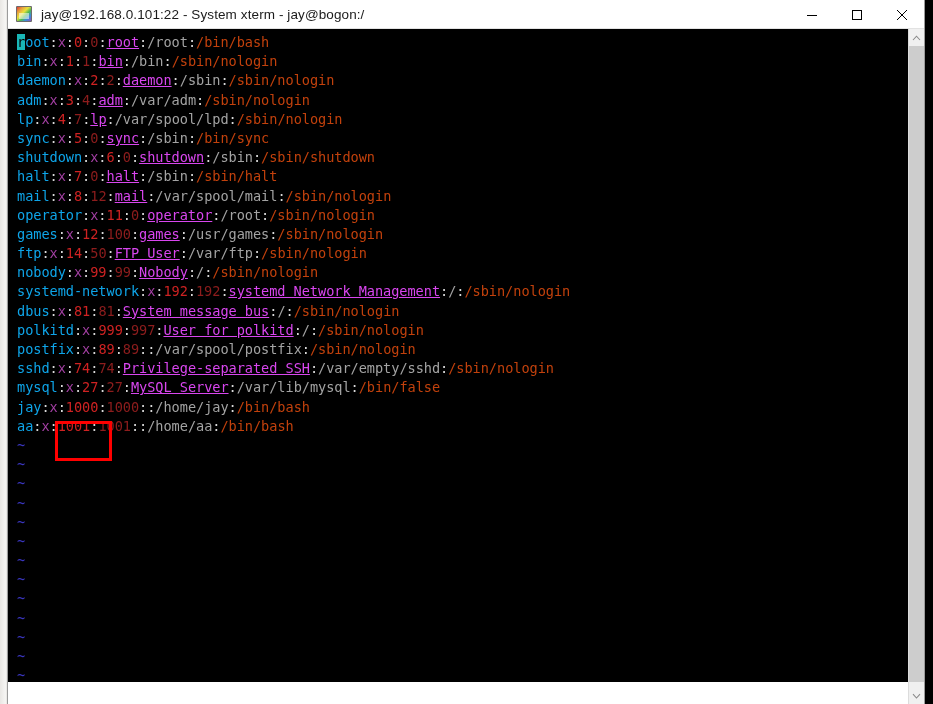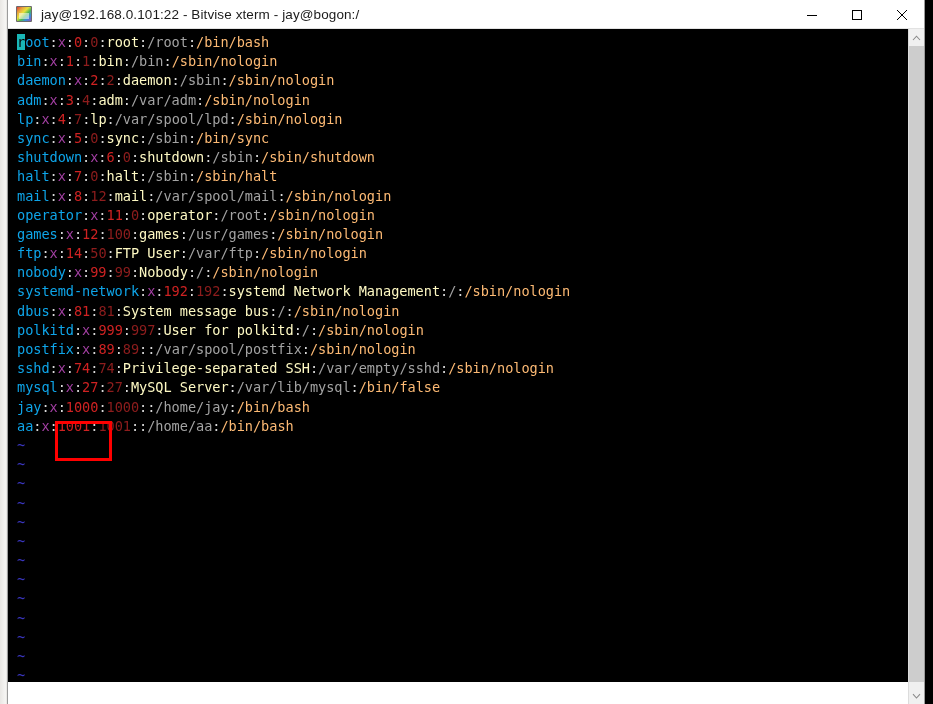--- a/index.html
+++ b/index.html
@@ -116,23 +116,23 @@
     white-space: pre;
     letter-spacing: -0.05px;
   }
   .ln { display: block; height: 19.2px; }
 
   
   .c-user   { color: #0ea5e9; }
   .c-x      { color: #a23fa2; }
   .c-uid    { color: #cf2222; }
   .c-gid    { color: #8e1d1d; }
-  .c-gecos  { color: #fef9c3; }
+  .c-gecos  { color: #d946ef; text-decoration: underline; }
   .c-home   { color: #a3a3a3; }
-  .c-shell  { color: #fdba74; }
+  .c-shell  { color: #c2410c; }
   .c-sep    { color: #d9d9d9; }
   .c-tilde  { color: #3a36c0; }
 
   .cursor {
     background: #19b6b6;
     color: #000000;
   }
 
   
   #statusline {
@@ -207,21 +207,21 @@
 
 </div>
 
 <div id="window">
 
   <div id="titlebar">
     <div id="app-icon">
       <div class="i1"></div>
       <div class="i2"></div>
     </div>
-    <div id="title-text">jay@192.168.0.101:22 - Bitvise xterm - jay@bogon:/</div>
+    <div id="title-text">jay@192.168.0.101:22 - System xterm - jay@bogon:/</div>
 
     <div id="win-buttons">
       <div class="win-btn">
         <svg width="12" height="12" viewBox="0 0 12 12">
           <line x1="1" y1="6.5" x2="11" y2="6.5" stroke="#000" stroke-width="1"></line>
         </svg>
       </div>
       <div class="win-btn">
         <svg width="12" height="12" viewBox="0 0 12 12">
           <rect x="1.5" y="1.5" width="9" height="9" fill="none" stroke="#000" stroke-width="1"></rect>

